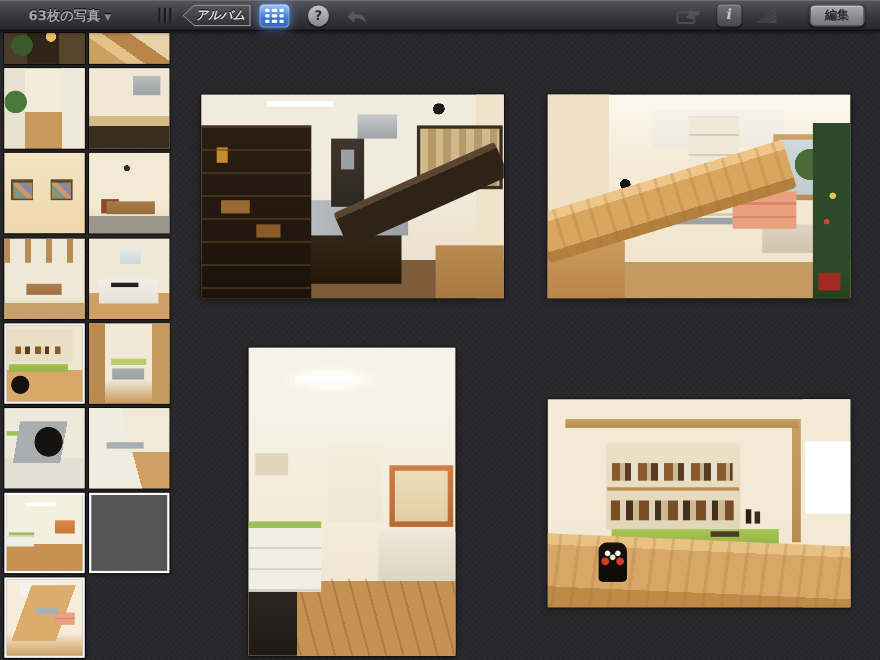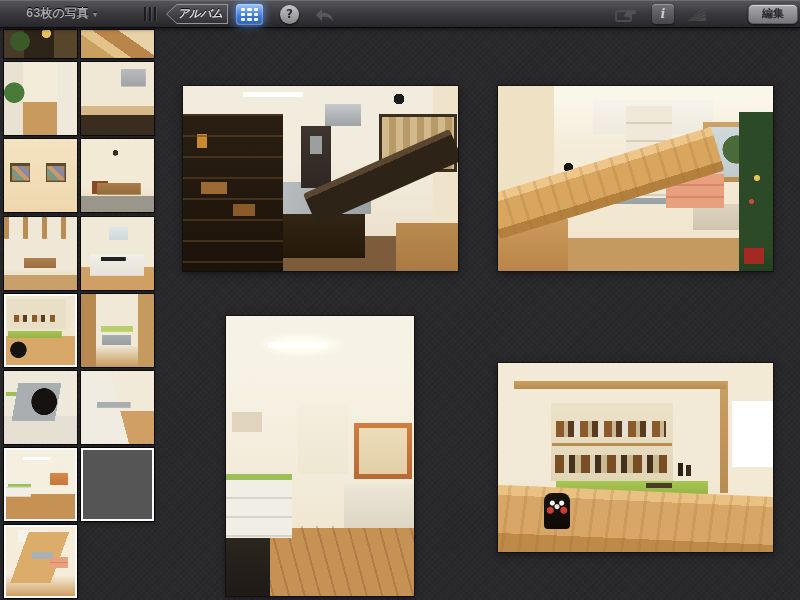--- a/index.html
+++ b/index.html
@@ -11,21 +11,21 @@
       repeating-linear-gradient(45deg, rgba(255,255,255,.016) 0 1px, transparent 1px 4px),
       repeating-linear-gradient(-45deg, rgba(0,0,0,.10) 0 1px, transparent 1px 4px);
   }
   
   .toolbar{position:absolute;left:0;top:0;width:800px;height:28px;
     background:linear-gradient(#57575b,#3b3b3f 48%,#27272b);
     border-bottom:1px solid #0b0b0d;
     box-shadow:inset 0 1px 0 rgba(255,255,255,.14),0 1px 4px rgba(0,0,0,.6);
     z-index:50;}
   .tb-title{position:absolute;left:26px;top:0;height:28px;line-height:28px;
-    color:#a6a6a8;font-size:12px;font-weight:bold;text-shadow:0 -1px 0 #000;font-family:Liberation Mono, monospace;}
+    color:#a6a6a8;font-size:12px;font-weight:bold;text-shadow:0 -1px 0 #000;}
   .tb-title .arrow{font-size:8px;color:#8a8a8c;margin-left:4px;}
   .grip{position:absolute;left:144px;top:7px;width:16px;height:14px;display:flex;gap:3px;}
   .grip i{width:2px;height:14px;background:#1c1c1e;box-shadow:1px 0 0 rgba(255,255,255,.10);}
   .albumbtn{position:absolute;left:166px;top:4px;width:62px;height:20px;cursor:pointer;
     clip-path:polygon(0 50%,11px 0,100% 0,100% 100%,11px 100%);
     background:#96969a;}
   .albumbtn .inner{position:absolute;left:1px;top:1px;right:1px;bottom:1px;
     clip-path:polygon(0 50%,10px 0,100% 0,100% 100%,10px 100%);
     background:linear-gradient(#55555a,#323236);
     color:#e0e0e2;font-size:11px;font-weight:bold;text-align:center;line-height:18px;
@@ -43,21 +43,21 @@
   .infobtn{position:absolute;left:652px;top:4px;width:22px;height:20px;border-radius:4px;
     background:linear-gradient(#737377,#47474b);
     box-shadow:inset 0 1px 0 rgba(255,255,255,.28),0 1px 2px rgba(0,0,0,.6);
     color:#c9c9cc;font-family:"DejaVu Serif","Liberation Serif",serif;font-style:italic;
     font-weight:bold;font-size:13px;text-align:center;line-height:19px;cursor:pointer;}
   .brushbtn{position:absolute;left:684px;top:4px;width:26px;height:20px;cursor:pointer;}
   .editbtn{position:absolute;left:736px;top:4px;width:50px;height:20px;border-radius:5px;
     border:1px solid #58585c;
     background:linear-gradient(#ababad,#77777b);
     box-shadow:inset 0 1px 0 rgba(255,255,255,.55),0 1px 2px rgba(0,0,0,.65);
-    color:#2b2b2f;font-size:11px;font-weight:bold;text-align:center;line-height:18px;cursor:pointer;margin-left:12px;}
+    color:#2b2b2f;font-size:11px;font-weight:bold;text-align:center;line-height:18px;cursor:pointer;}
   
   #sidebar{position:absolute;left:0;top:0;width:160px;height:600px;}
   .thumb{position:absolute;width:73px;background-color:#555;background-repeat:no-repeat;
     box-shadow:0 0 0 1px rgba(0,0,0,.65),0 1px 3px rgba(0,0,0,.5);cursor:pointer;}
   .thumb.selected{border:2px solid #fafafa;box-shadow:0 0 0 1px rgba(0,0,0,.8),0 1px 4px rgba(0,0,0,.6);}
   
   .photo{position:absolute;background-repeat:no-repeat;overflow:hidden;cursor:pointer;
     box-shadow:0 2px 7px rgba(0,0,0,.5),0 0 0 1px rgba(0,0,0,.4);}
   .photo .art{position:absolute;}
   .p1{left:183px;top:86px;width:275px;height:185px;

